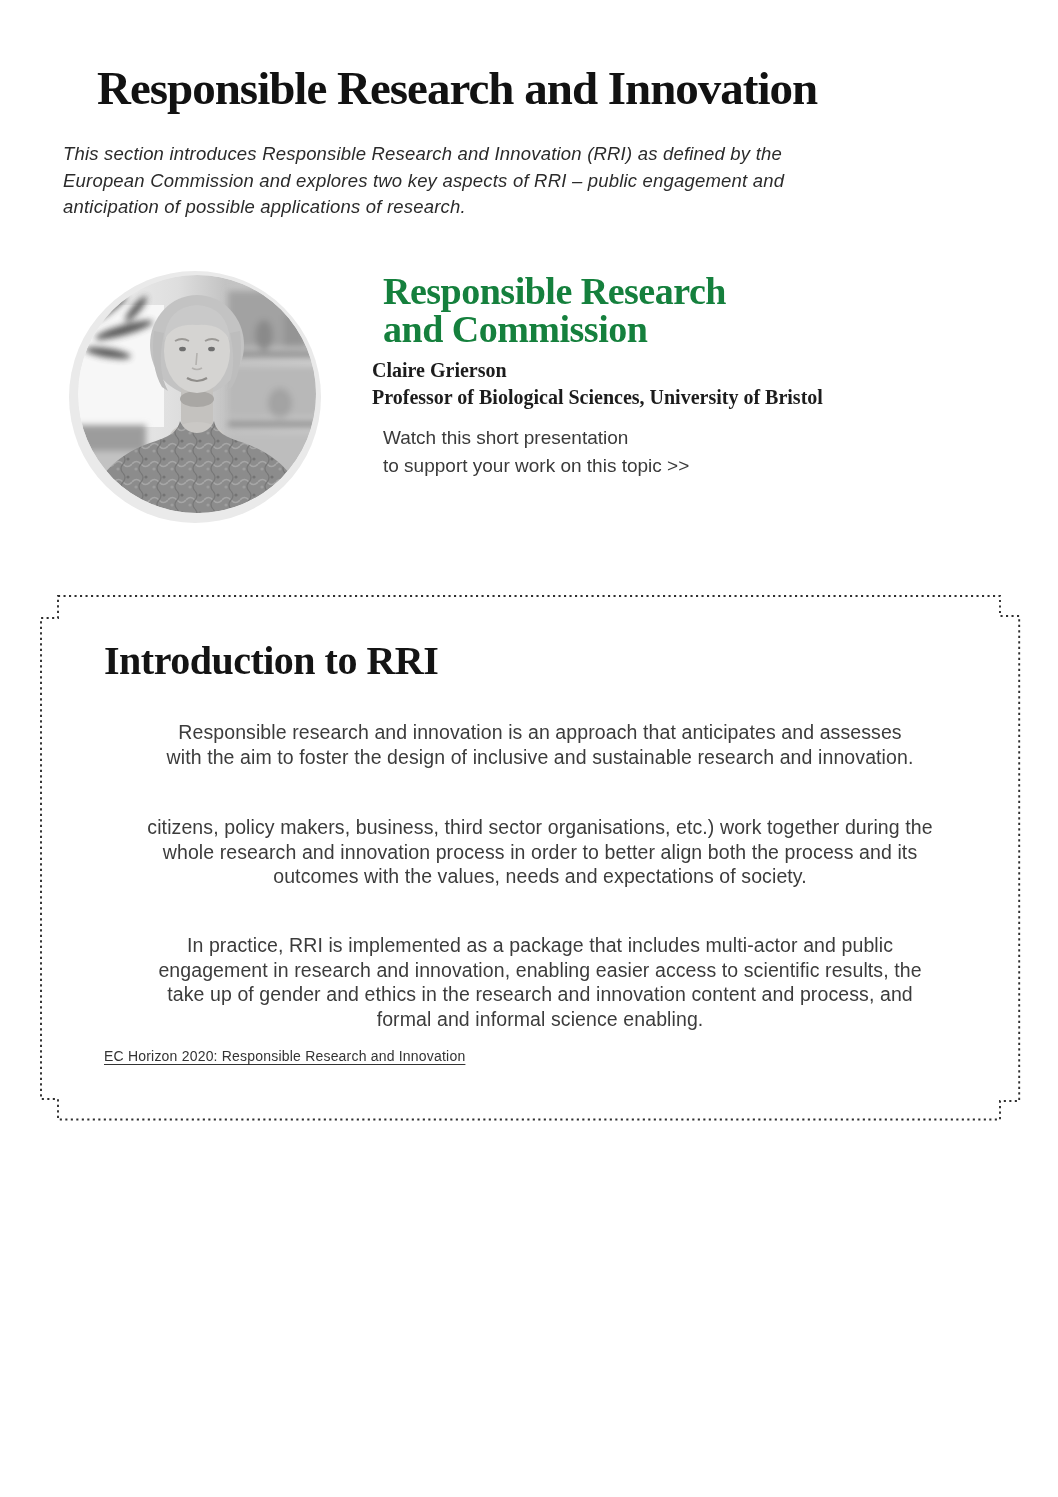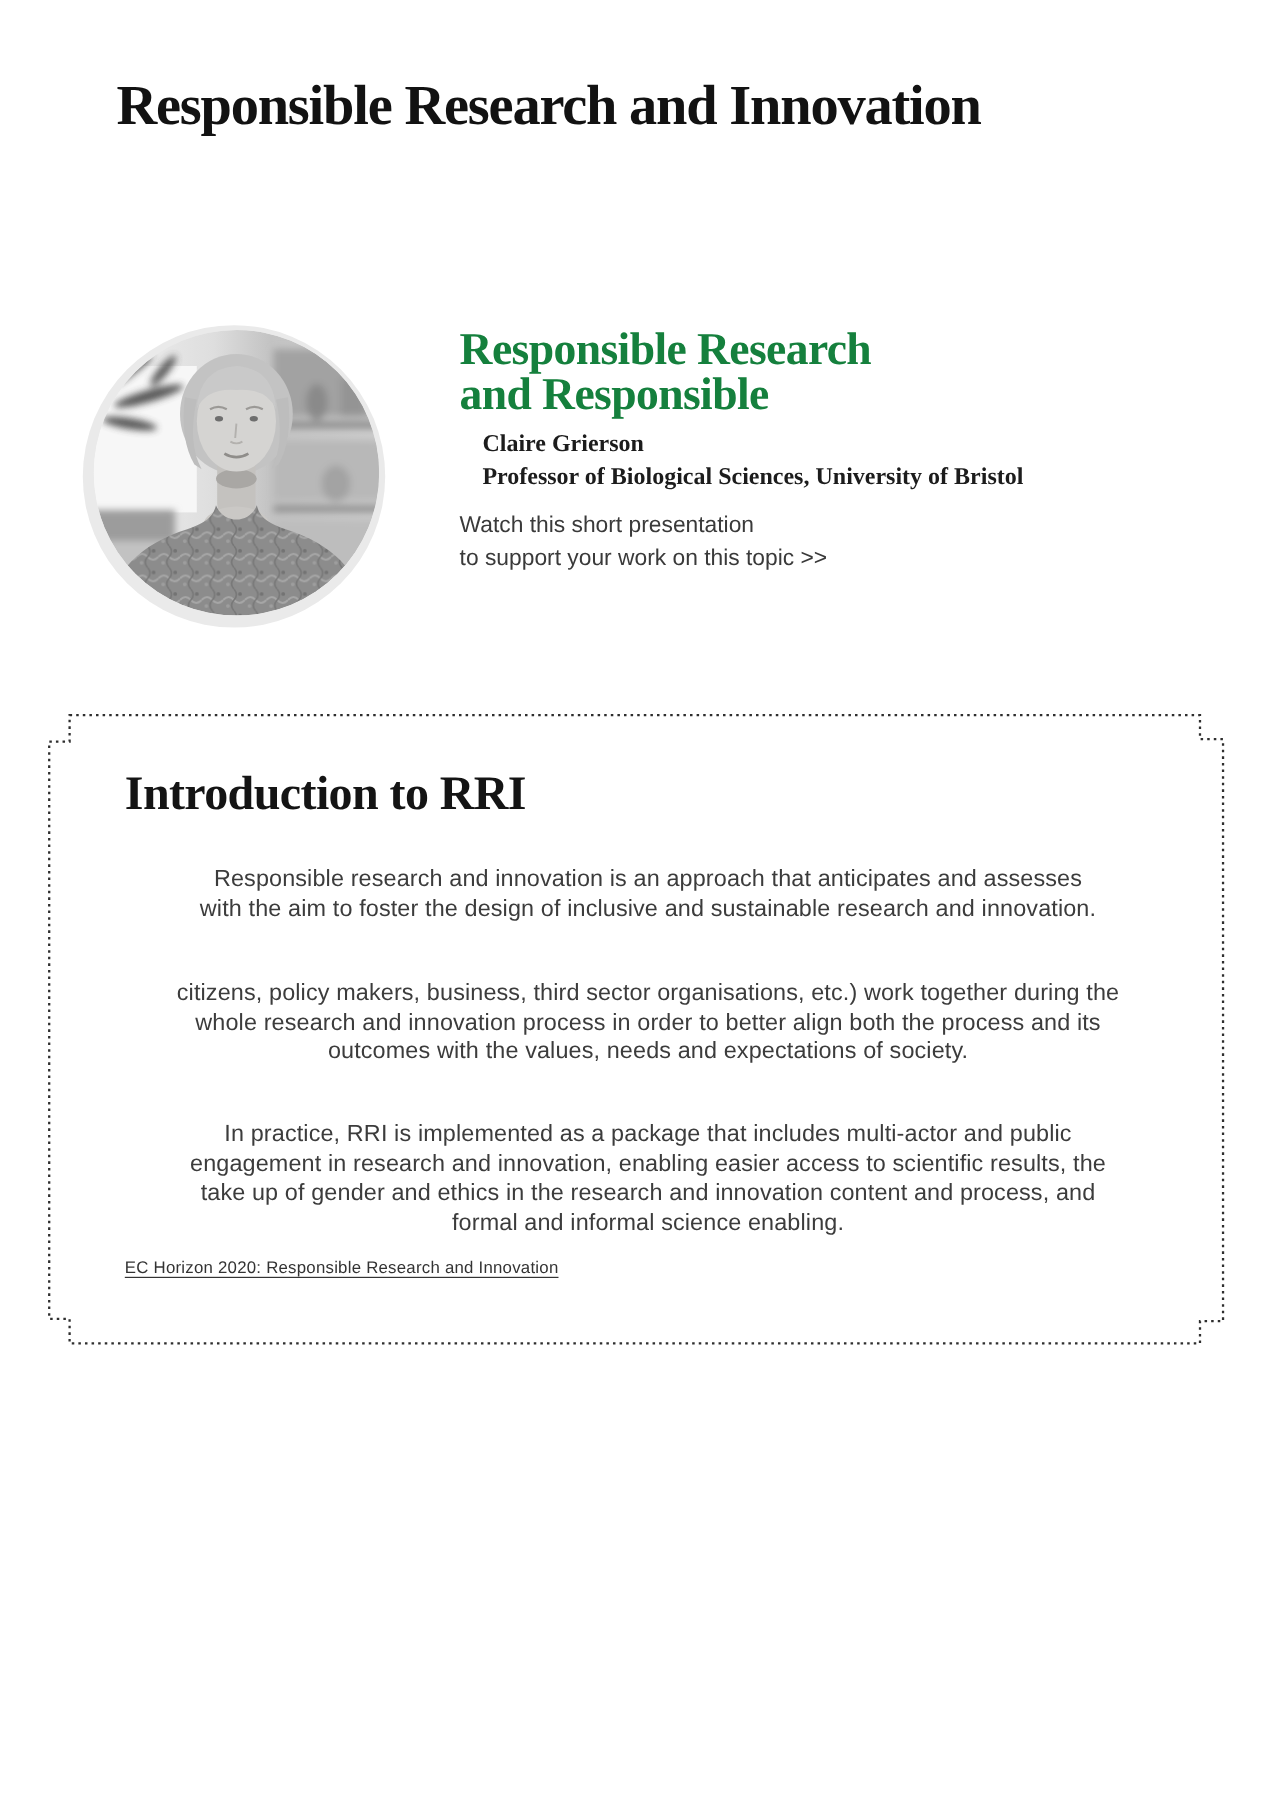--- a/index.html
+++ b/index.html
@@ -31,21 +31,21 @@
   .photo {
     position:absolute; left:9px; top:4px; width:238px; height:238px;
     border-radius:50%; overflow:hidden;
   }
   .presenter-heading {
     left:383px; top:272px; width:560px;
     font-size:38px; line-height:38px; font-weight:700;
     letter-spacing:-0.5px; color:#15803d;
   }
   .presenter-id {
-    left:402px; top:357px; width:600px;
+    left:372px; top:357px; width:600px;
     font-size:20px; line-height:27px; font-weight:700; color:#1c1c1c;
   }
   .watch-link {
     left:383px; top:424px; width:480px;
     font-size:19px; line-height:27.5px; color:#3a3a3a;
     cursor:pointer;
   }
 
   
   .dotted-box { left:40px; top:595px; width:981px; height:526px; }
@@ -70,20 +70,25 @@
     cursor:pointer; letter-spacing:0.2px;text-align:center;
   }
 </style>
 </head>
 <body>
 
 <div class="page">
 
   <h1 class="abs serif page-title">Responsible Research and Innovation</h1>
 
+  <div class="abs intro">
+    <div>This section introduces Responsible Research and Innovation (RRI) as defined by the</div>
+    <div>European Commission and explores two key aspects of RRI – public engagement and</div>
+    <div>anticipation of possible applications of research.</div>
+  </div>
 
   <div class="abs photo-ring">
     <div class="photo">
       <svg width="238" height="238" viewBox="0 0 238 238">
         <defs>
           <clipPath id="pc">
               <circle cx="119" cy="119" r="119"></circle>
             </clipPath>
           <linearGradient id="bg" x1="0" y1="0" x2="1" y2="0">
             <stop offset="0" stop-color="#f2f2f2"></stop>
@@ -151,21 +156,21 @@
             <path d="M109,103 Q119,109 129,103" stroke="#8f8d8a" stroke-width="2.2" fill="none"></path>
           </g>
           <circle cx="119" cy="119" r="119" fill="url(#vg)"></circle>
         </g>
       </svg>
     </div>
   </div>
 
   <h2 class="abs serif presenter-heading">
     <span>Responsible Research</span><br>
-    <span>and Responsible</span>
+    <span>and Commission</span>
   </h2>
   <div class="abs serif presenter-id">
     <div>Claire Grierson</div>
     <div>Professor of Biological Sciences, University of Bristol</div>
   </div>
   <div class="abs watch-link">
     <div>Watch this short presentation</div>
     <div>to support your work on this topic &gt;&gt;</div>
   </div>
 

